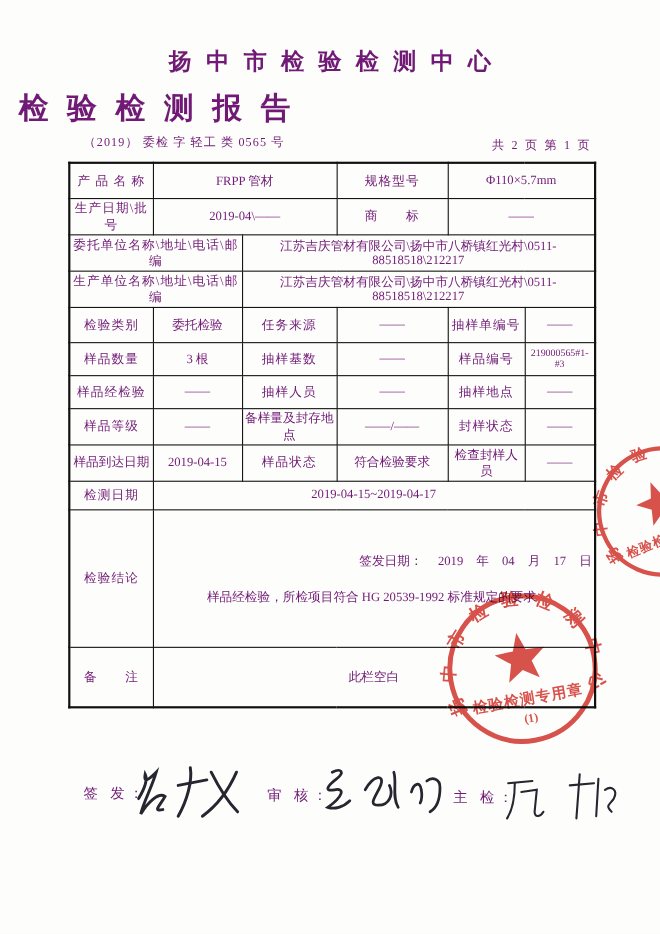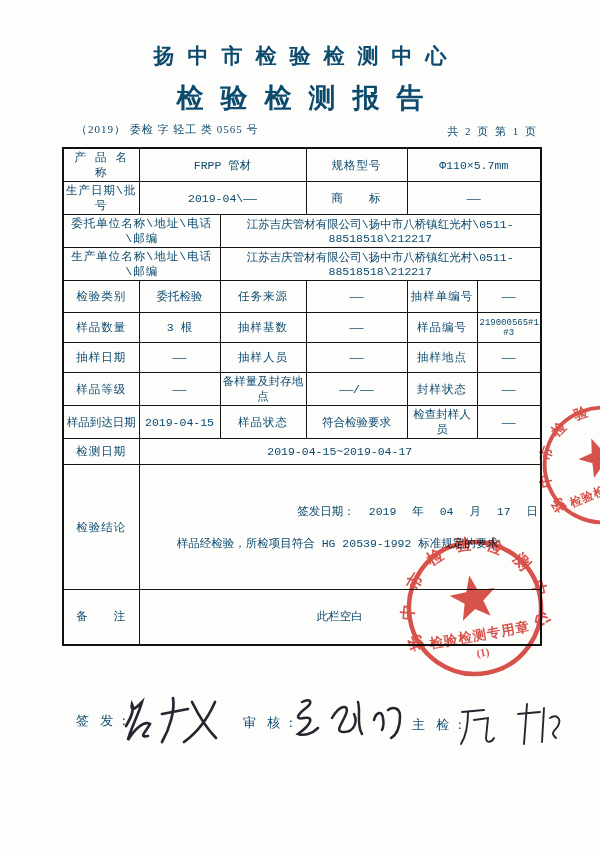--- a/index.html
+++ b/index.html
@@ -1,44 +1,44 @@
 <!DOCTYPE html>
 <html><head>
 <meta charset="utf-8">
 <style>
   html,body{margin:0;padding:0;background:#e9e9e9;}
   .page{
     position:relative;width:600px;height:849px;margin:0 auto;
     background:#fdfdfc;overflow:hidden;
     font-family:"Liberation Serif","DejaVu Serif",serif;
-    color:#0c4a6e;
+    color:#701a75;
   }
   
   .org-title{
     position:absolute;top:42px;left:0;width:100%;text-align:center;
     font-size:21px;font-weight:bold;letter-spacing:13px;padding-left:13px;box-sizing:border-box;
   }
   .report-title{
-    position:absolute;top:80px;left:0;width:100%;text-align:center;
+    position:absolute;top:80px;left:0;width:100%;
     font-size:27px;font-weight:bold;letter-spacing:17px;padding-left:17px;box-sizing:border-box;
   }
   .meta-row{position:absolute;top:122px;left:0;width:100%;font-size:11px;}
   .report-no{position:absolute;left:76px;top:0;letter-spacing:1px;}
   .page-indicator{position:absolute;right:62px;top:2px;letter-spacing:2px;}
   
   table.report{
     position:absolute;left:62px;top:147px;width:478px;
     border-collapse:collapse;table-layout:fixed;
     font-size:11.5px;
   }
   table.report td{
     border:1px solid #141414;text-align:center;vertical-align:middle;
     padding:1px 2px;overflow:hidden;
   }
-  table.report{border:2px solid #111;font-family:Liberation Mono, monospace;}
+  table.report{border:2px solid #111;}
   td.lbl{letter-spacing:1px;}
   td.left{text-align:left;padding-left:8px;}
   .conclusion-cell{position:relative;height:100%;}
   .conclusion-text{position:absolute;top:9px;left:8px;text-align:center;width:95%;}
   .issue-line{position:absolute;bottom:8px;right:2px;}
   .issue-line .dt{word-spacing:9px;margin-left:14px;margin-top:16px;}
   
   .sig-label{position:absolute;font-size:13px;letter-spacing:4px;}
   .sig-svg{position:absolute;}
   
@@ -98,21 +98,21 @@
     </tr>
     <tr style="height:30px">
       <td class="lbl">样品数量</td>
       <td>3 根</td>
       <td class="lbl">抽样基数</td>
       <td>——</td>
       <td class="lbl">样品编号</td>
       <td style="font-size:9px">219000565#1-#3</td>
     </tr>
     <tr style="height:30px">
-      <td class="lbl">抽样日期</td>
+      <td class="lbl">样品经检验</td>
       <td>——</td>
       <td class="lbl">抽样人员</td>
       <td>——</td>
       <td class="lbl">抽样地点</td>
       <td>——</td>
     </tr>
     <tr style="height:30px">
       <td class="lbl">样品等级</td>
       <td>——</td>
       <td class="lbl" style="letter-spacing:0">备样量及封存地点</td>

